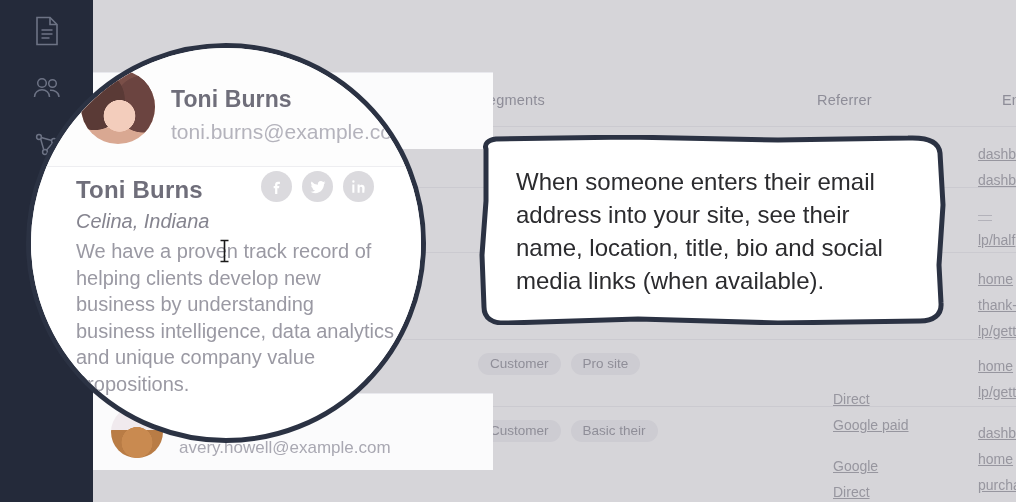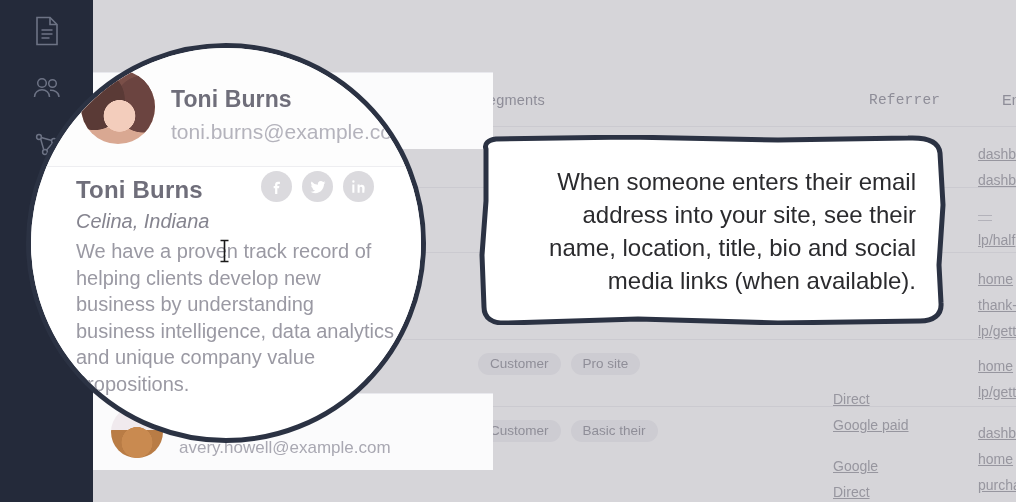--- a/index.html
+++ b/index.html
@@ -53,21 +53,21 @@
     position: absolute;
     left: 0; top: 92px;
     width: 923px;
     height: 34px;
     color: #8e8d98;
     font-size: 14.5px;
     letter-spacing: .2px;
   }
   #table-head .th { position: absolute; top: 0; white-space: nowrap; }
   .th-segments { left: 385px; }
-  .th-referrer { left: 776px; font-family: Liberation Mono, monospace; }
+  .th-referrer { left: 724px; }
   .th-entry    { left: 885px; margin-left: 24px; }
 
   .head-rule {
     position: absolute;
     left: 0; top: 126px;
     width: 923px;
     height: 1px;
     background: #cbcad0;
   }
 
@@ -243,21 +243,20 @@
     left: 219px; top: 239px;
     z-index: 12;
   }
 
   
   #callout {
     position: absolute;
     left: 478px; top: 135px;
     width: 468px; height: 190px;
     z-index: 10;
-    text-align: right;
   }
   #callout svg { position: absolute; left: 0; top: 0; }
   #callout-text {
     position: absolute;
     left: 38px; top: 30px;
     width: 400px;
     font-size: 24px;
     line-height: 33px;
     color: #2b2b2e;
   }

